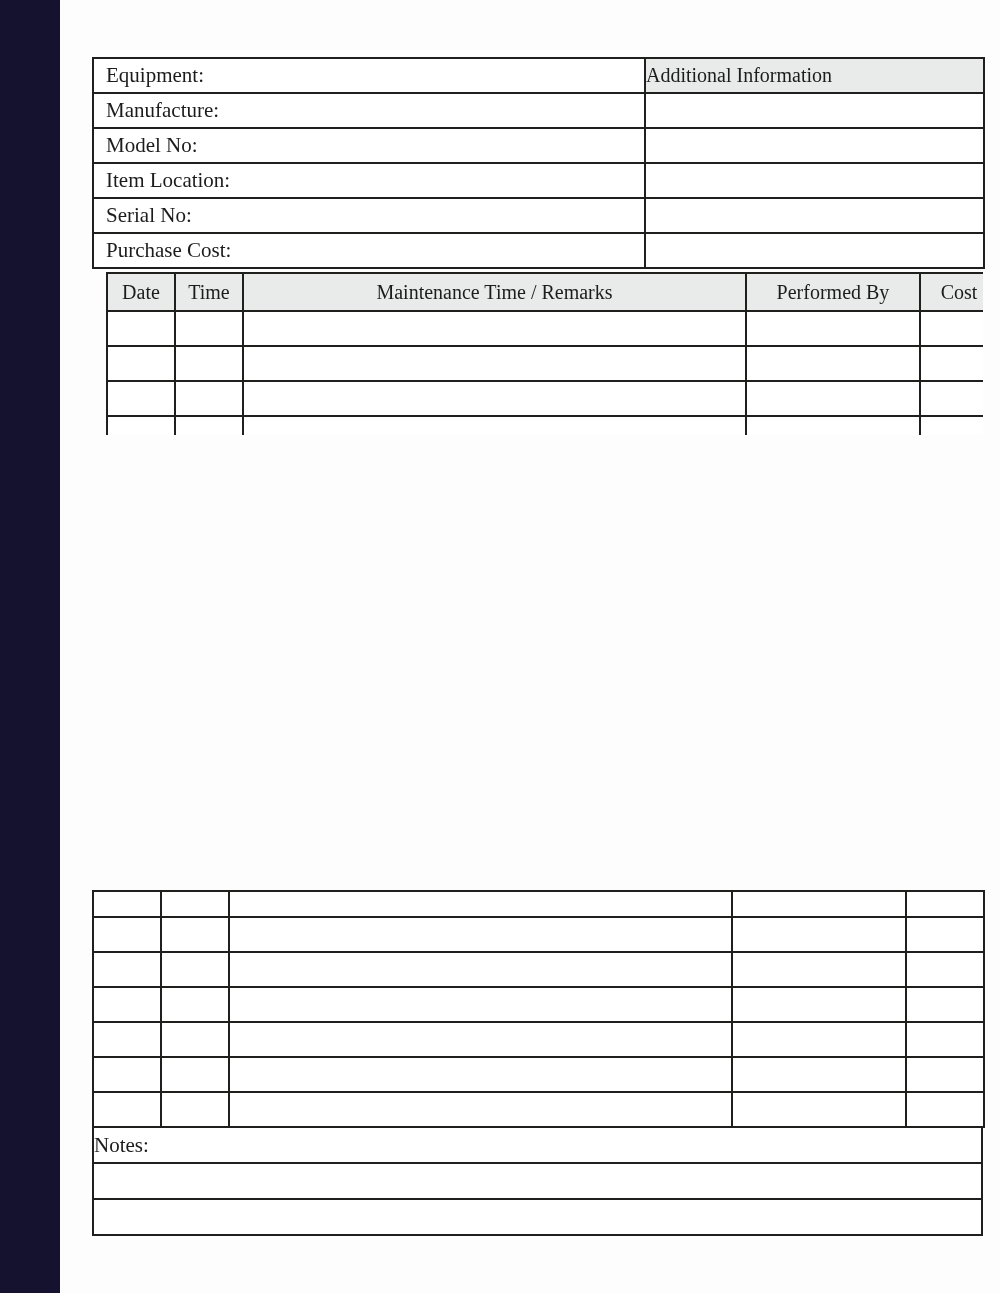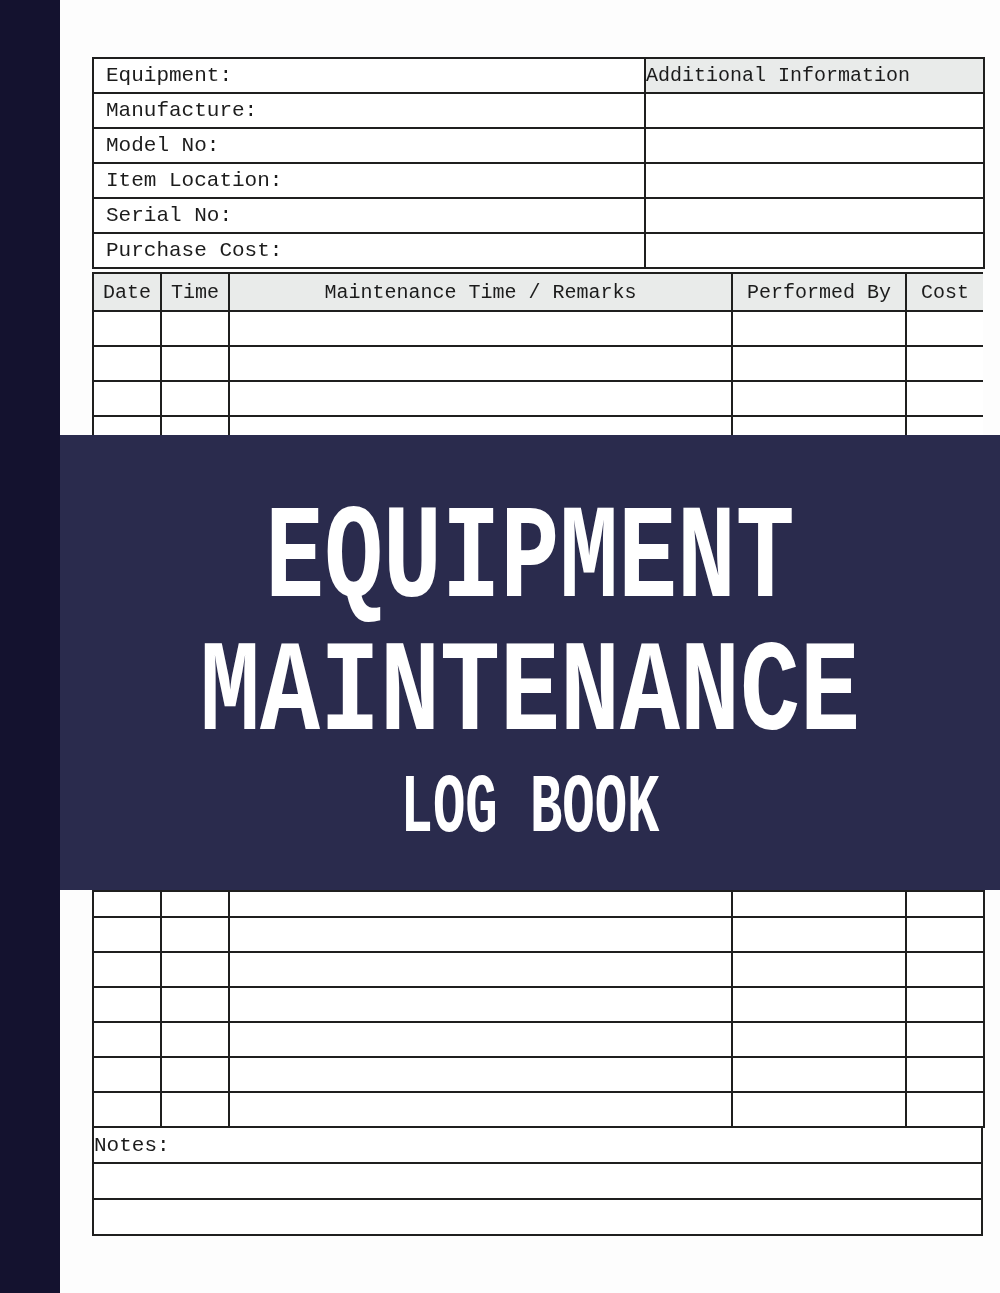--- a/index.html
+++ b/index.html
@@ -2,21 +2,21 @@
 <html style="--page: #fdfdfd; --spine: #14122f; --banner: #2a2b4d; --border: #1f1f1e; --header_bg: #e9ebea; --text: #1c1c1c; --title: #ffffff;"><head>
 <meta charset="utf-8">
 <style>
   * { margin: 0; padding: 0; box-sizing: border-box; }
   html, body { background: #ffffff; }
   .cover {
     position: relative;
     width: 1000px;
     height: 1293px;
     background: var(--page, #fdfdfd);
-    font-family: Liberation Mono, monospace;
+    font-family: Liberation Serif, serif;
     color: var(--text, #1c1c1c);
     overflow: hidden;
   }
   .spine {
     position: absolute;
     left: 0; top: 0;
     width: 60px; height: 100%;
     background: var(--spine, #14122f);
   }
   table {
@@ -45,21 +45,21 @@
     font-size: 20px;
     text-align: left;
   }
   
   .log-clip {
     position: absolute;
     left: 92px; top: 272px;
     width: 891px; height: 163px;
     overflow: hidden;
   }
-  .log-table-top { position: static; width: 891px; }
+  .log-table-top { position: static; width: 891px; margin-left: 14px; }
   .log-table-top th { height: 38px; font-size: 20px; text-align: center; }
   .log-table-top td { height: 35px; }
   .log-table-bottom { left: 92px; top: 890px; width: 891px; }
   .log-table-bottom td { height: 35px; }
   .log-table-bottom tr.cut td { height: 26px; }
   
   .banner {
     position: absolute;
     left: 60px; top: 435px;
     width: 940px; height: 455px;
@@ -167,25 +167,20 @@
         <td></td>
             <td></td>
             <td></td>
             <td></td>
             <td></td>
       </tr>
     </tbody>
       </table>
   </div>
 
-  <div class="banner">
-    <div class="tline t1">EQUIPMENT</div>
-    <div class="tline t2">MAINTENANCE</div>
-    <div class="tline t3">LOG BOOK</div>
-  </div>
 
   <table class="log-table-bottom">
     <colgroup>
       <col style="width:68px">
         <col style="width:68px">
         <col style="width:503px">
       <col style="width:174px">
         <col style="width:78px">
     </colgroup>
     <tbody>

